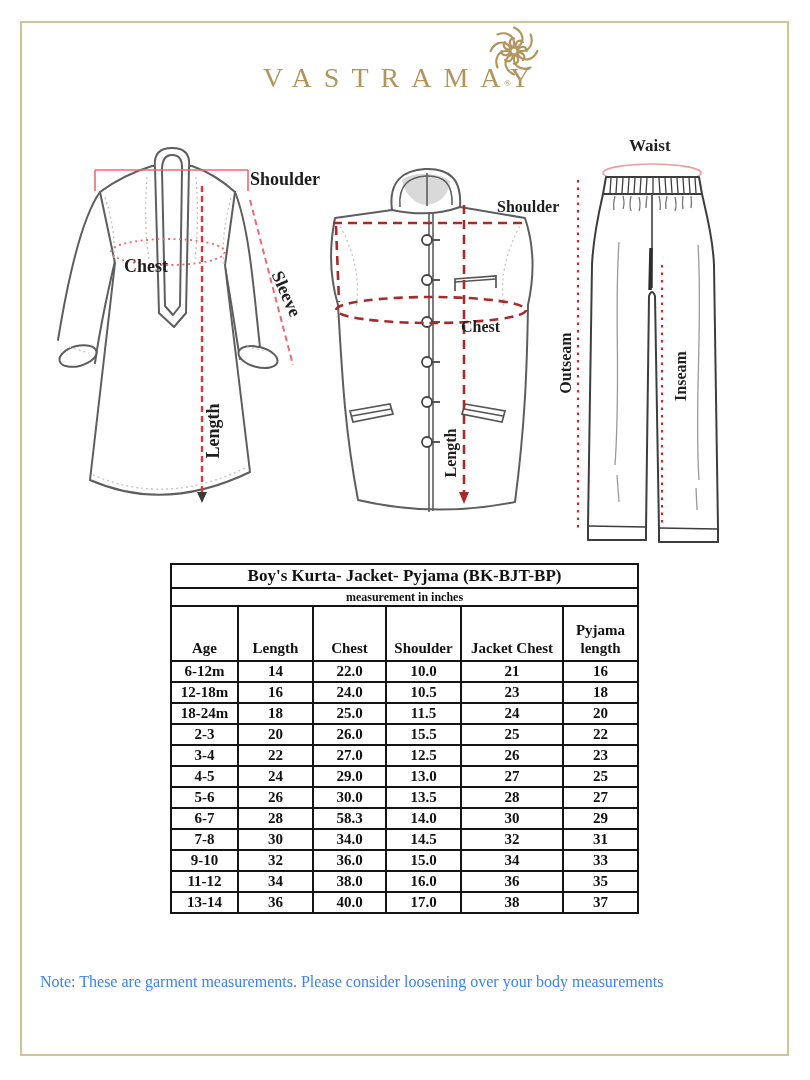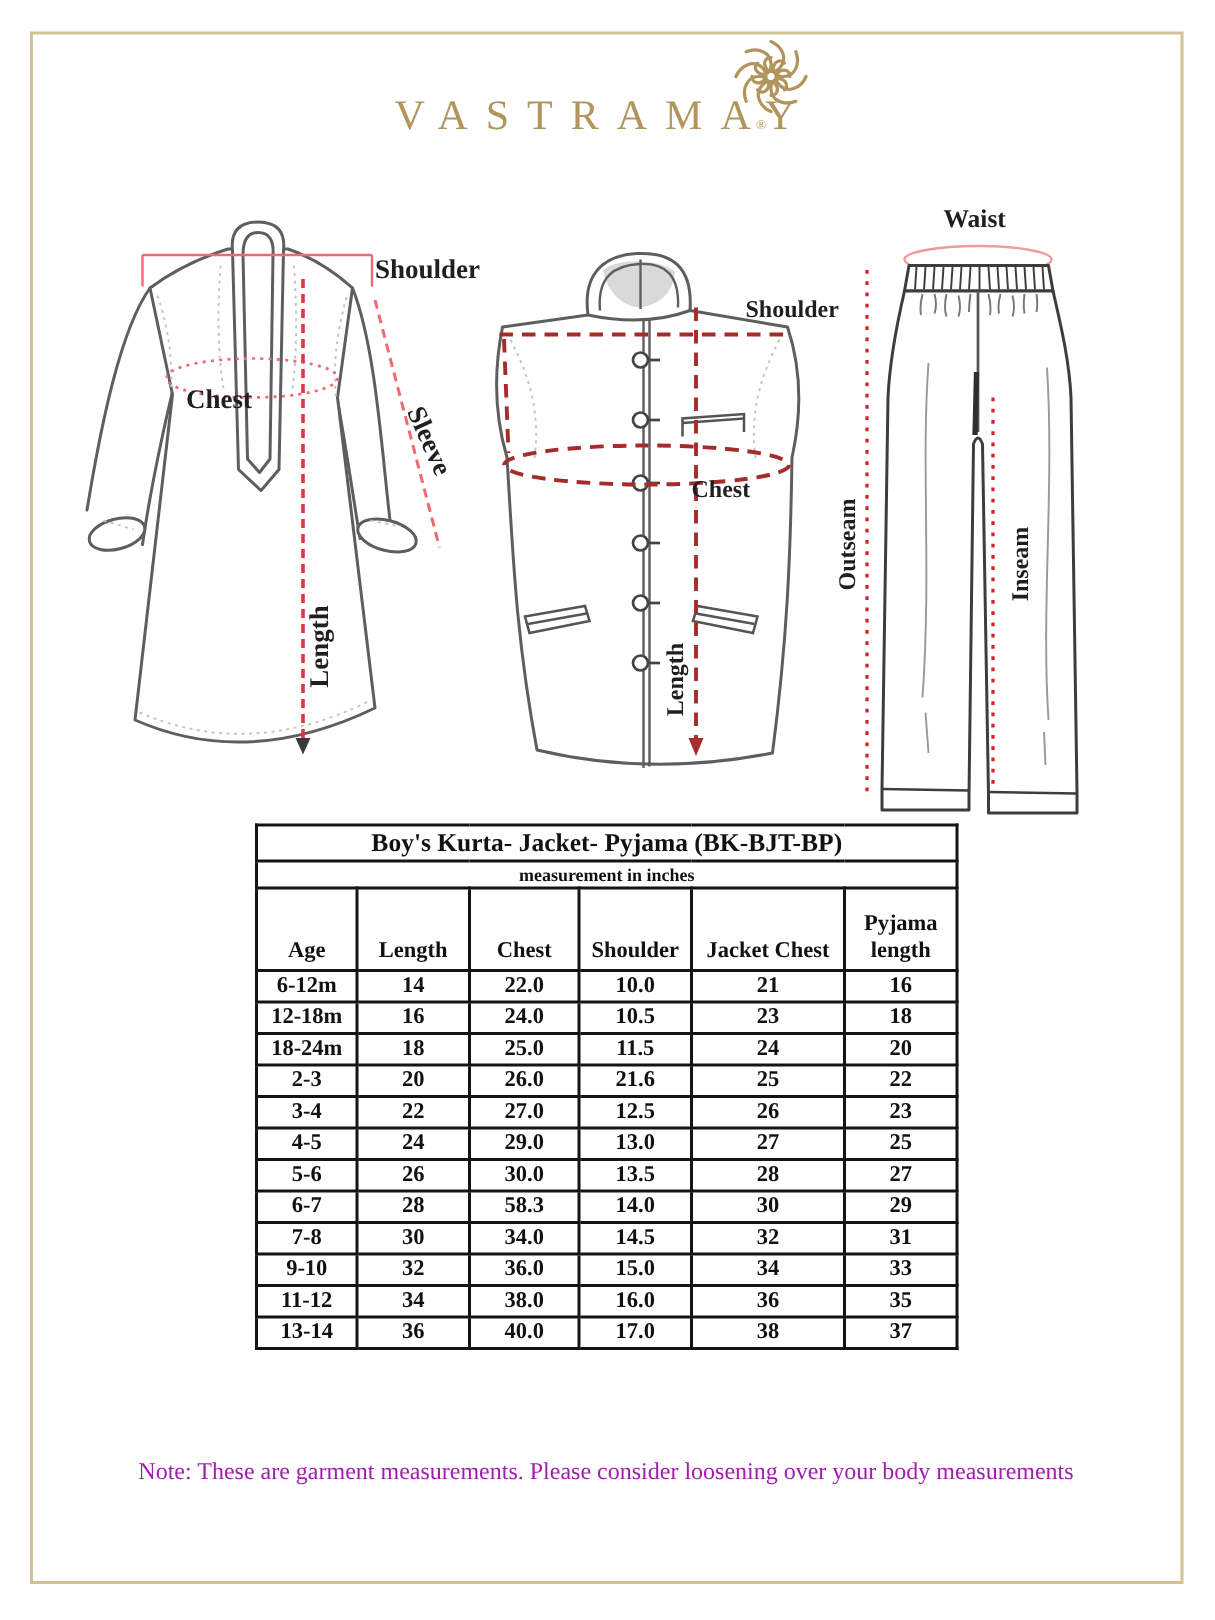--- a/index.html
+++ b/index.html
@@ -15,30 +15,30 @@
 
   
   .fig{position:absolute;}
   .glabel{position:absolute;font-weight:700;color:#1f1f1f;white-space:nowrap;}
   .glabel.kurta{font-size:18px;}
   .glabel.small{font-size:16px;}
   .rot{transform:translate(-50%,-50%) rotate(-90deg);}
   .rot-sleeve{transform:translate(-50%,-50%) rotate(66deg);}
 
   
-  .size-table{position:absolute;left:170px;top:549px;width:467px;border-collapse:collapse;table-layout:fixed;}
+  .size-table{position:absolute;left:170px;top:563px;width:467px;border-collapse:collapse;table-layout:fixed;}
   .size-table th,.size-table td{border:2px solid #141414;text-align:center;font-weight:700;color:#111;padding:0;}
   .title-cell{font-size:17px;height:22px;padding:1px 0;}
   .subtitle-cell{font-size:12px;height:16px;}
   .size-table .head-cell{font-size:15px;height:50px;vertical-align:bottom;padding-bottom:3px;line-height:1.2;}
   .size-table td{font-size:15px;height:19px;line-height:1;}
 
   
-  .note{position:absolute;left:40px;top:966px;width:728px;text-align:center;
-        font-size:16px;color:#a21caf;line-height:31px;}
+  .note{position:absolute;left:40px;top:966px;width:728px;text-align:left;
+        font-size:16px;color:#3b82f6;line-height:31px;}
   .note span{display:block;}
 </style>
 </head>
 <body>
 
 <div class="canvas">
 
   <div class="frame"></div>
 
   <div class="logo-word">VASTRAMAY</div>
@@ -227,21 +227,21 @@
           <td>18</td>
           <td>25.0</td>
           <td>11.5</td>
           <td>24</td>
           <td>20</td>
         </tr>
         <tr>
           <td>2-3</td>
           <td>20</td>
           <td>26.0</td>
-          <td>21.6</td>
+          <td>15.5</td>
           <td>25</td>
           <td>22</td>
         </tr>
         <tr>
           <td>3-4</td>
           <td>22</td>
           <td>27.0</td>
           <td>12.5</td>
           <td>26</td>
           <td>23</td>

